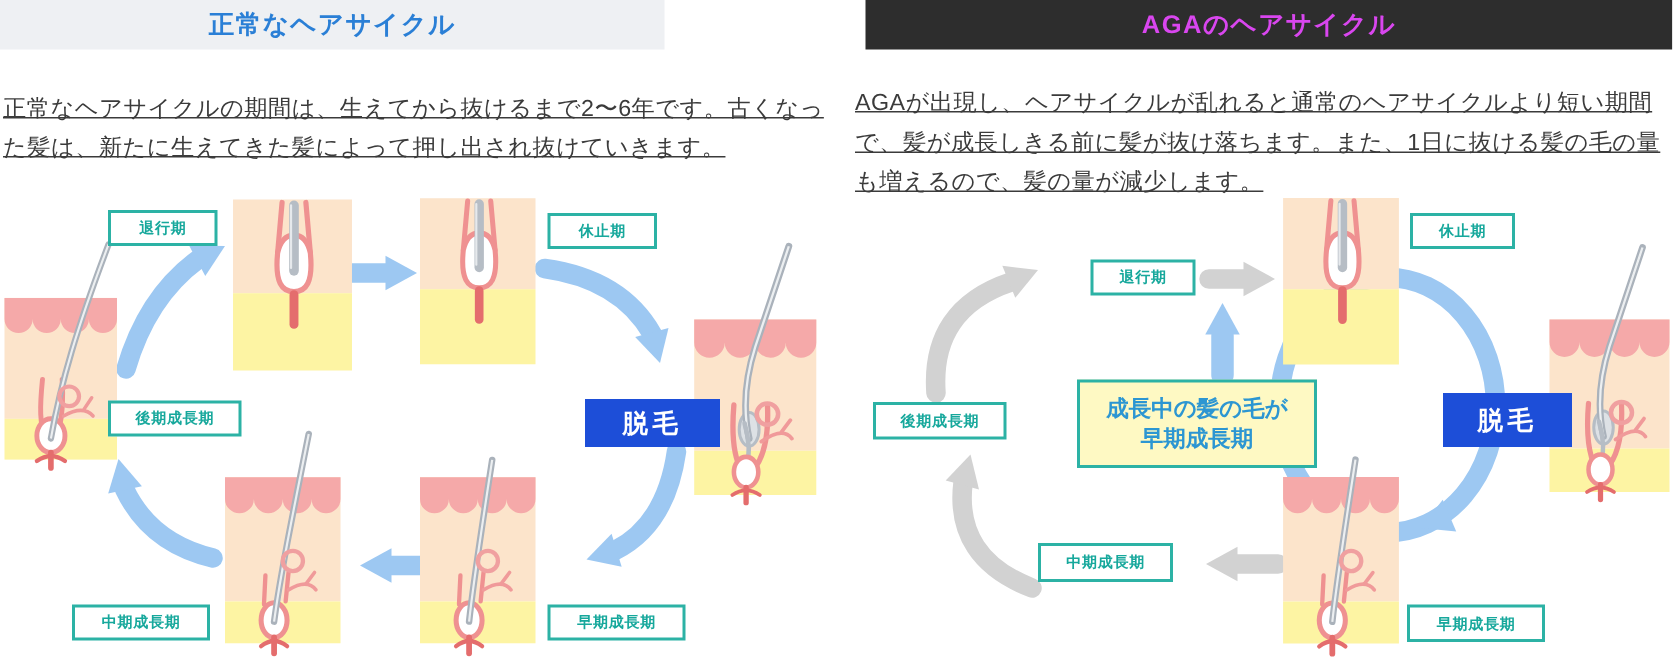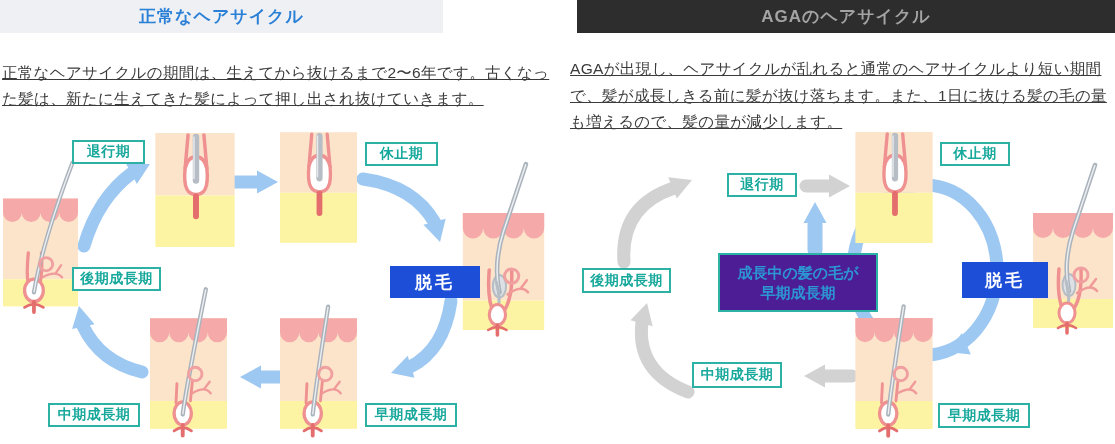--- a/index.html
+++ b/index.html
@@ -1,31 +1,31 @@
 <!DOCTYPE html>
 <html><head>
 <meta charset="utf-8">
 <style>
   html,body{margin:0;padding:0;background:#fff;}
   #stage{position:relative;width:1115px;height:444px;background:#fff;overflow:hidden;
          font-family:"Liberation Sans","DejaVu Sans",sans-serif;}
   .hdr{position:absolute;top:0;height:33px;display:flex;align-items:center;justify-content:center;
        font-weight:bold;font-size:17px;letter-spacing:1px;}
   #hdr-normal{left:0;width:443px;background:#eef0f3;color:#2a7fd6;}
-  #hdr-aga{left:577px;width:538px;background:#2d2d2d;color:#a3a3a3;}
+  #hdr-aga{left:577px;width:538px;background:#2d2d2d;color:#d946ef;}
   .para{position:absolute;top:44px;font-size:15.5px;line-height:26.5px;color:#3b3b3b;letter-spacing:0.3px;text-decoration:underline;}
   #para-normal{left:2px;width:552px;}
   #para-aga{left:570px;width:545px;margin-top:12px;}
   .stage-label{position:absolute;box-sizing:border-box;background:#fff;border:2px solid #2cb2a5;
-       color:#17a89c;font-weight:bold;font-size:14px;display:flex;align-items:center;justify-content:center;
+       color:#17a89c;font-weight:bold;font-size:10px;display:flex;align-items:center;justify-content:center;
        z-index:3;letter-spacing:0.5px;white-space:nowrap;}
   .datsumou{position:absolute;box-sizing:border-box;background:#1d4ed8;color:#fff;font-weight:bold;
        font-size:17px;letter-spacing:3px;display:flex;align-items:center;justify-content:center;z-index:3;}
   #center-note{position:absolute;left:718px;top:253px;width:160px;height:59px;box-sizing:border-box;
-       background:#4c1d95;border:2px solid #2cb2a5;color:#2c96d2;font-weight:bold;font-size:15px;
+       background:#fef9c3;border:2px solid #2cb2a5;color:#2c96d2;font-weight:bold;font-size:15px;
        line-height:20px;display:flex;flex-direction:column;align-items:center;justify-content:center;
        z-index:3;text-align:center;}
   .fol{position:absolute;z-index:2;overflow:visible;}
   #arrows{position:absolute;left:0;top:0;z-index:1;pointer-events:none;}
   .defs-holder{position:absolute;width:0;height:0;}
 </style>
 </head>
 <body>
 
 <div id="stage">

